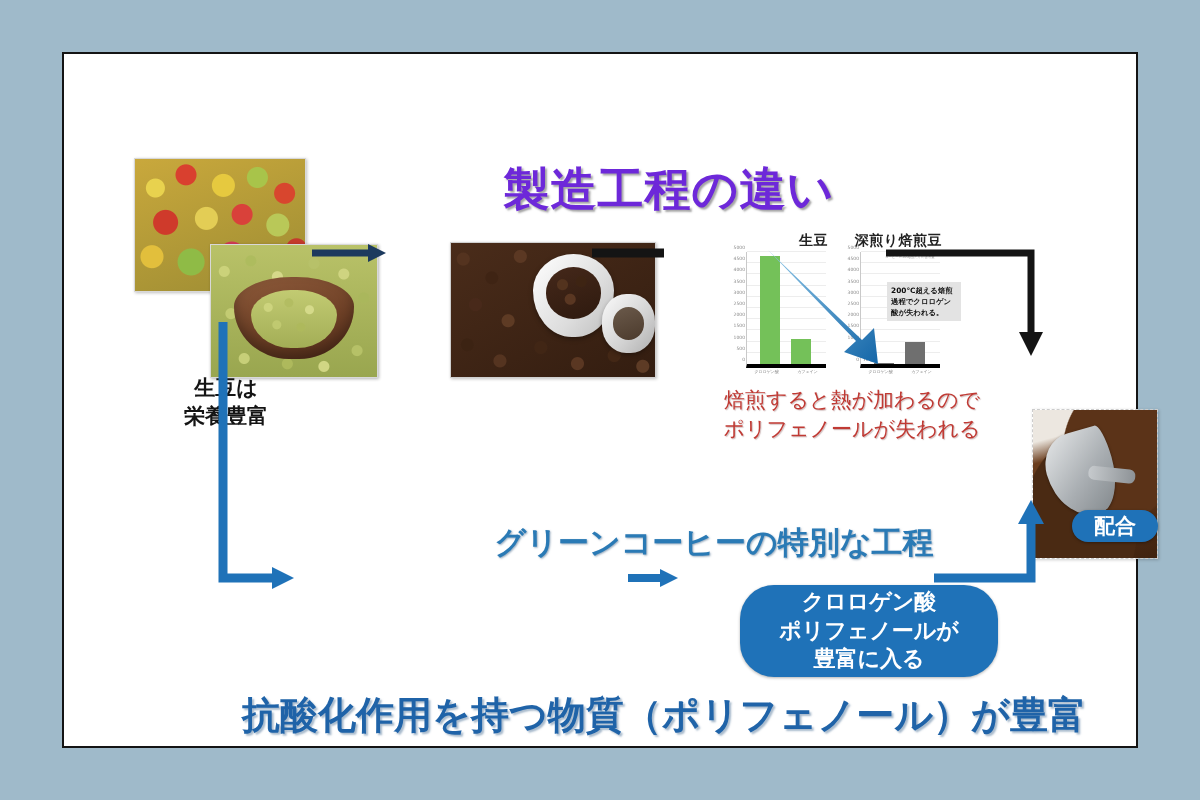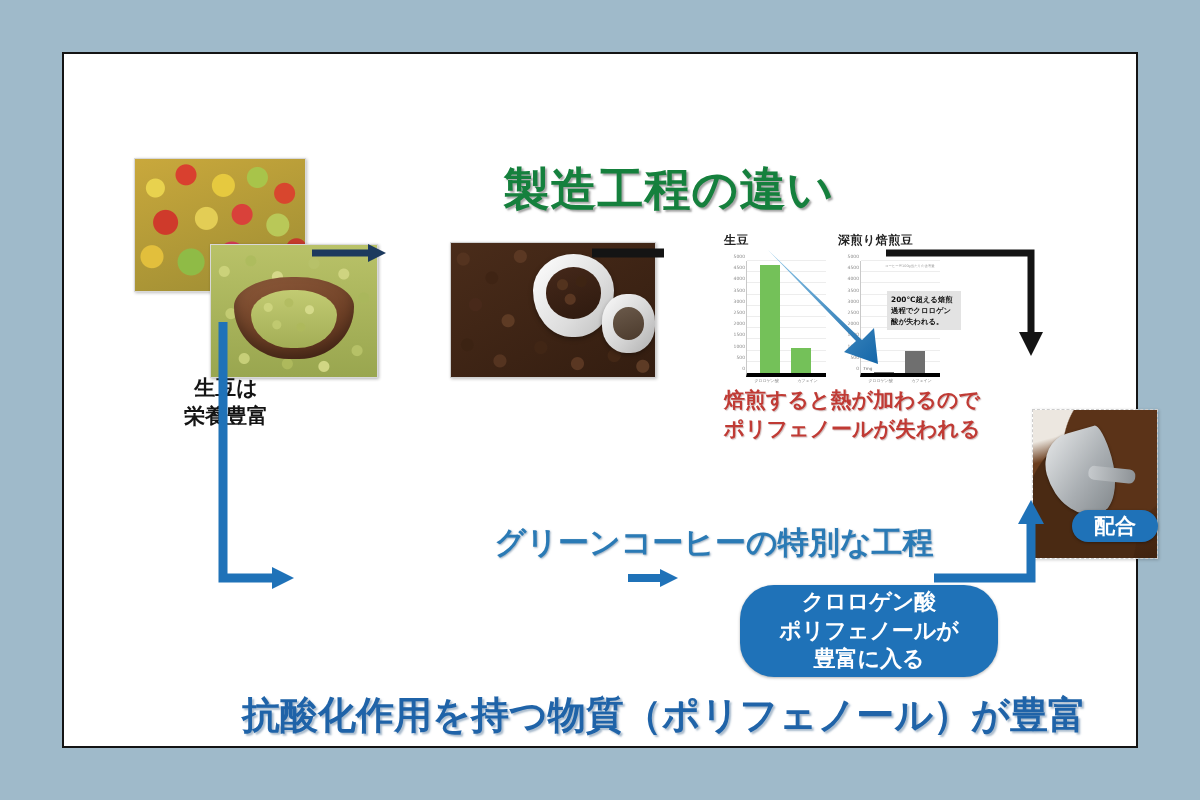--- a/index.html
+++ b/index.html
@@ -11,21 +11,21 @@
   #stage{position:relative;width:1200px;height:800px;}
 
   .slide{
     position:absolute;left:62px;top:52px;width:1076px;height:696px;
     background:#ffffff;border:2px solid #141414;box-sizing:border-box;
   }
 
   
   .title{
     position:absolute;left:395px;top:105px;width:420px;
-    text-align:center;font-size:46px;font-weight:bold;color:#15803d;
+    text-align:center;font-size:46px;font-weight:bold;color:#6d28d9;
     letter-spacing:1px;text-shadow:2px 2px 2px rgba(90,90,90,.55);
     white-space:nowrap;
   }
 
   
   .photo{position:absolute;overflow:hidden;}
   .photo .ph-inner{width:100%;height:100%;position:relative;}
 
   
   #photo-cherries{left:70px;top:104px;width:170px;height:132px;
@@ -161,22 +161,22 @@
     color:#ffffff;font-size:21px;font-weight:bold;
     box-shadow:0 1px 3px rgba(0,0,0,.35);
   }
 
   
   .chart-panel{position:absolute;left:660px;top:178px;width:222px;height:148px;}
   .chart-box{position:absolute;top:0;width:104px;height:148px;}
   #chart-green{left:0;}
   #chart-roast{left:114px;}
   .chart-title{
-    text-align:left;font-size:12px;color:#222;font-weight:bold;
-    letter-spacing:.5px;margin-bottom:12px;
+    text-align:right;font-size:14px;color:#222;font-weight:bold;
+    letter-spacing:.5px;margin-bottom:2px;
   }
   .plot{position:relative;height:112px;margin-left:22px;margin-right:2px;
         border-left:1px solid #c9c9c9;border-bottom:4px solid #000000;}
   .gridline{position:absolute;left:0;right:0;height:1px;background:#ededed;}
   .ytick{position:absolute;right:calc(100% + 2px);font-size:4.5px;color:#8a8a8a;
          transform:translateY(-50%);white-space:nowrap;}
   .bar{position:absolute;bottom:0;width:20px;}
   .bar.b1{left:16%;}
   .bar.b2{left:56%;}
   .xlabels{display:flex;margin-left:22px;margin-top:1px;}
@@ -195,21 +195,21 @@
 
   
   .cap{
     position:absolute;color:#141414;font-weight:bold;font-size:21px;
     line-height:1.35;text-align:center;white-space:pre-line;
   }
   #cap-green{left:72px;top:320px;width:180px;}
   #cap-roast{left:346px;top:332px;width:290px;}
   #cap-red{
     position:absolute;left:630px;top:332px;width:316px;
-    color:#c03a34;font-weight:bold;font-size:21px;line-height:1.4;
+    color:#c03a34;font-weight:normal;font-size:21px;line-height:1.4;
     text-align:center;white-space:pre-line;
     text-shadow:1px 1px 1px rgba(150,110,110,.45);
   }
   #subhead{
     position:absolute;left:340px;top:468px;width:620px;text-align:center;
     font-size:31px;font-weight:bold;color:#2a7ab5;
     text-shadow:1px 1px 2px rgba(90,120,150,.6);white-space:nowrap;
   }
   #footer{
     position:absolute;left:100px;top:636px;width:1000px;text-align:center;

